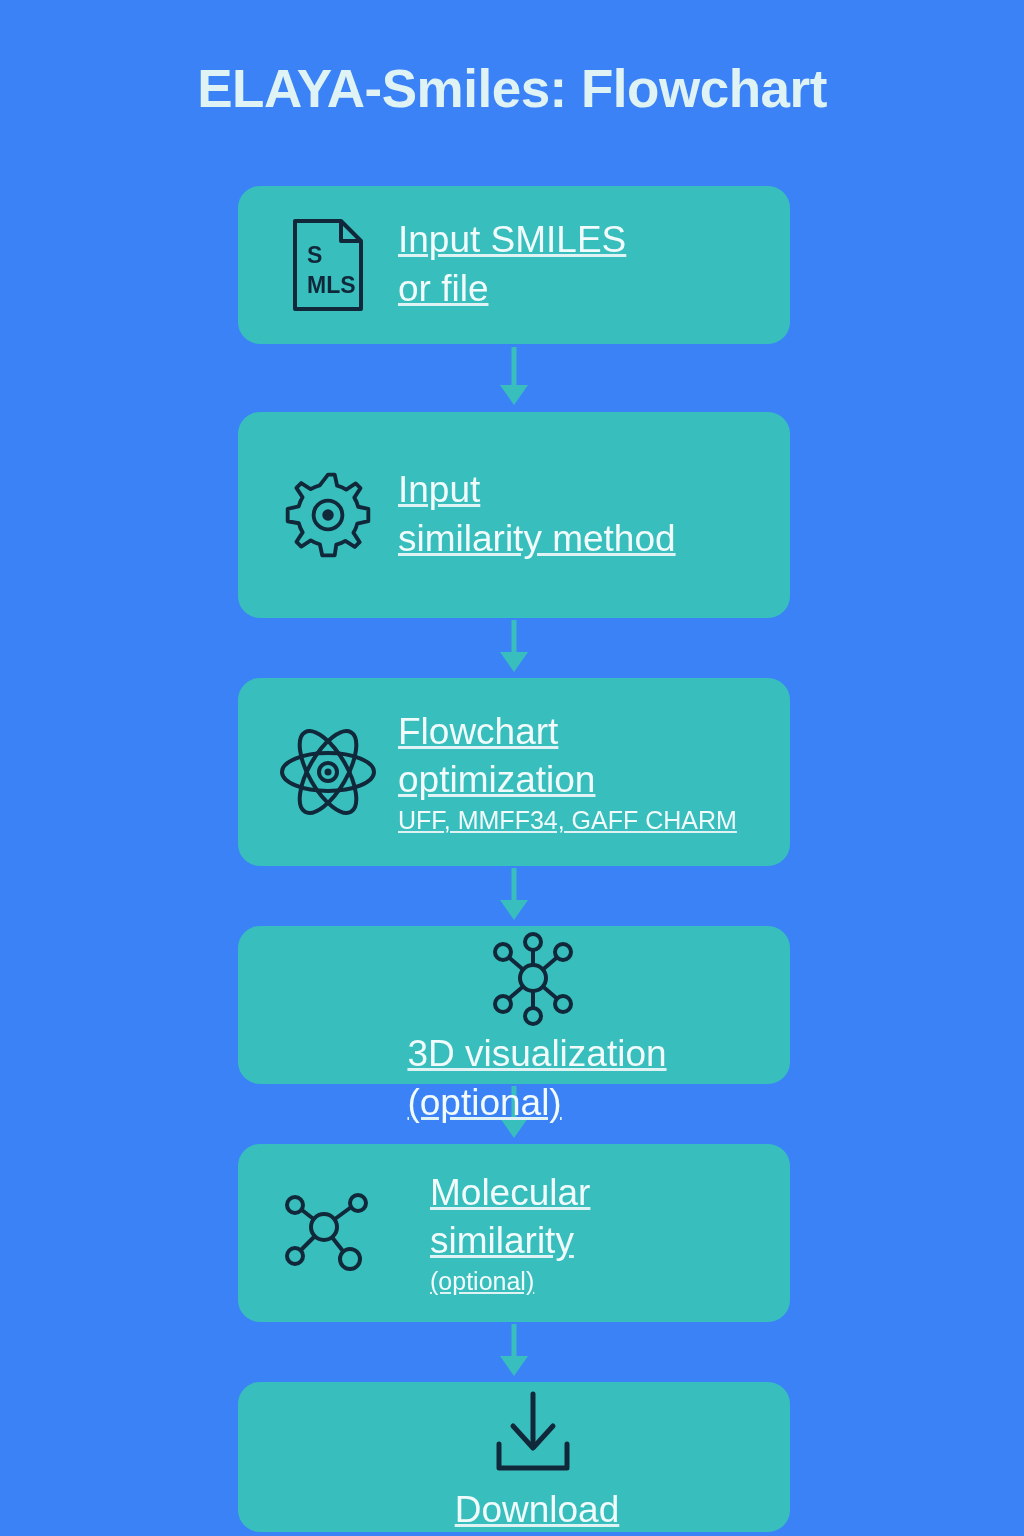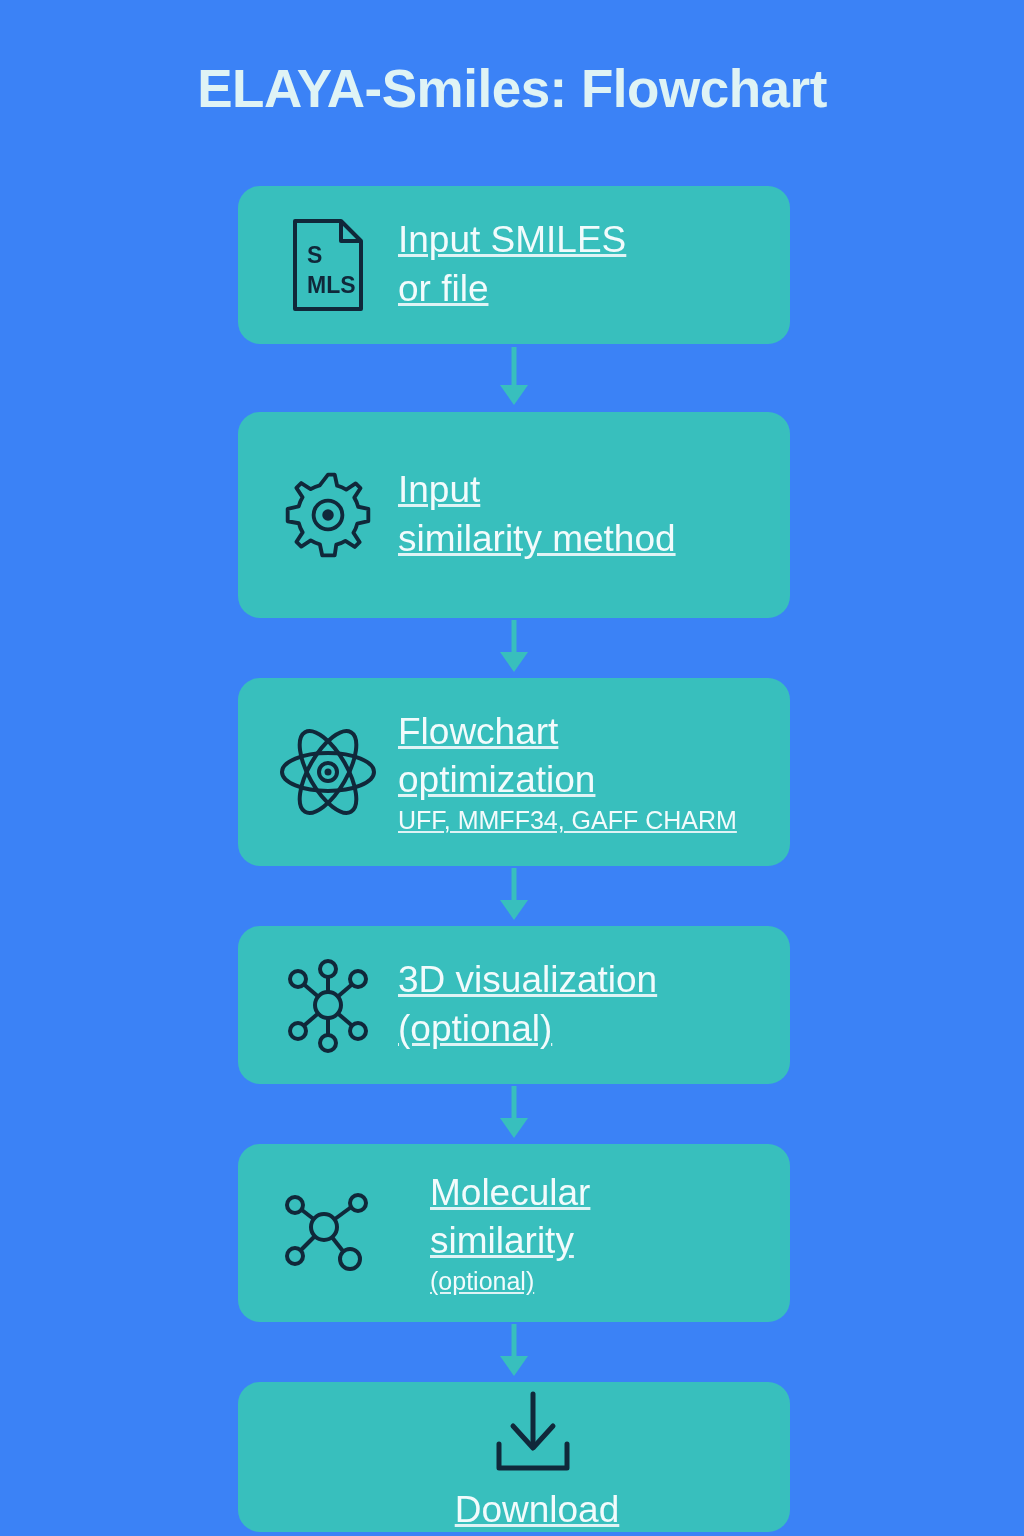--- a/index.html
+++ b/index.html
@@ -78,21 +78,21 @@
   .arrow {
     width: 552px;
     display: flex;
     justify-content: center;
     align-items: center;
   }
   .arrow svg { display: block; }
   .n1 { height: 158px; }
   .n2 { height: 206px; }
   .n3 { height: 188px; }
-  .n4 { height: 158px; }
+  .n4 { height: 158px; flex-direction: column; }
   .n5 { height: 178px; gap: 32px; }
   .n6 { height: 150px; flex-direction: column; }
   .gap { height: 68px; }
   .gap-s { height: 60px; }
 </style>
 </head>
 <body>
 
 <div class="page">
 

